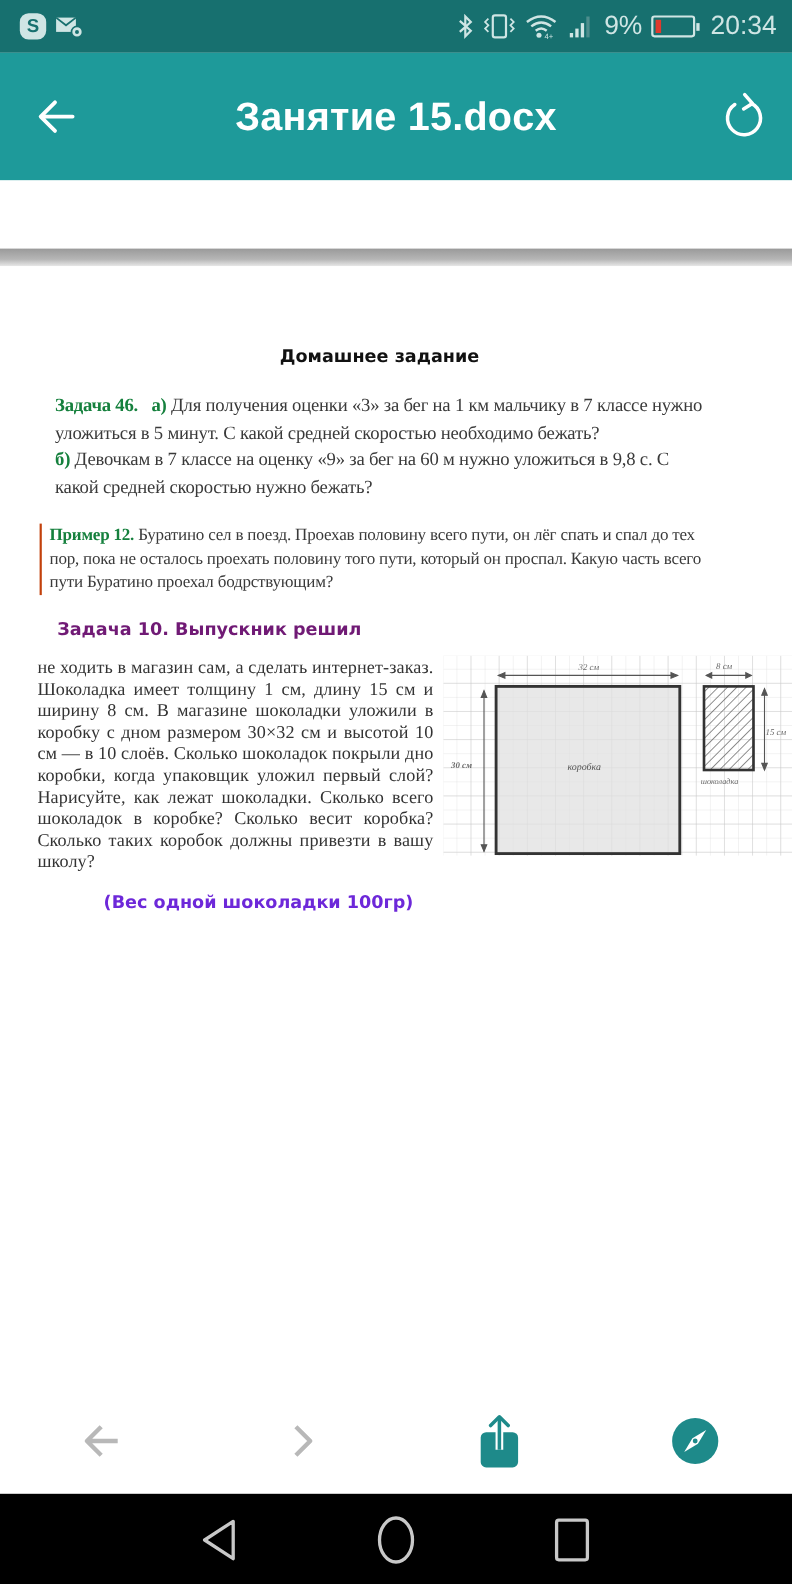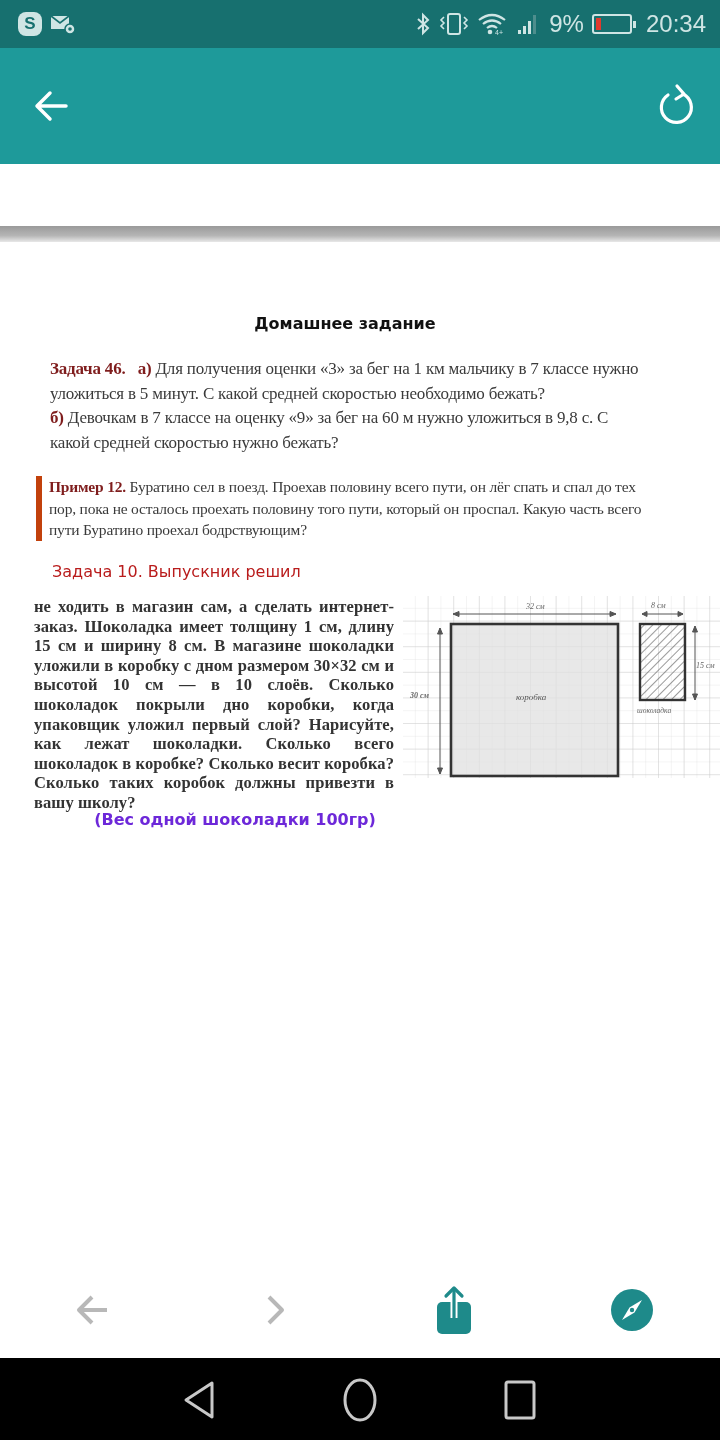--- a/index.html
+++ b/index.html
@@ -42,32 +42,32 @@
 
   .hw-title {
     position: absolute; left: 0; width: 690px; top: 72px; text-align: center;
     font-family: "DejaVu Sans", sans-serif; font-weight: bold; font-size: 16px; color: #111;
   }
   .scan {
     font-family: "Liberation Serif", serif; color: #3a3a3a;
     position: absolute;
   }
   .task46 { left: 50px; top: 115px; width: 600px; font-size: 17px; line-height: 24.5px; letter-spacing: -0.2px; }
-  .task46 b, .ex12 b { color: #7f1d1d; }
+  .task46 b, .ex12 b { color: #15803d; }
   .ex12 {
     left: 36px; top: 234px; width: 610px; font-size: 15.5px; line-height: 21.5px;
-    border-left: 6px solid #c2410c; padding-left: 7px; letter-spacing: -0.2px;
+    border-left: 2px solid #c2410c; padding-left: 7px; letter-spacing: -0.2px;
   }
   .t10-title {
     position: absolute; left: 52px; top: 320px;
-    font-family: "DejaVu Sans", sans-serif; font-weight: normal; font-size: 16px; color: #b91c1c;
+    font-family: "DejaVu Sans", sans-serif; font-weight: bold; font-size: 16px; color: #701a75;
   }
   .t10-body {
     left: 34px; top: 355px; width: 360px; font-size: 16.5px; line-height: 19.6px;
-    text-align: justify; letter-spacing: 0.1px; color: #333; font-weight: bold;
+    text-align: justify; letter-spacing: 0.1px; color: #333;
   }
   .figure { position: absolute; left: 403px; top: 354px; width: 317px; height: 182px; }
   .weight-note {
     position: absolute; left: 0; width: 470px; top: 568px; text-align: center;
     font-family: "DejaVu Sans", sans-serif; font-weight: bold; font-size: 16px; color: #6d28d9;
   }
 
   .bottom-toolbar {
     position: absolute; left: 0; top: 1260px; width: 720px; height: 98px; background: #fff;
   }
@@ -122,20 +122,21 @@
     <span style="margin-left:6px;">20:34</span>
   </div>
 </div>
 
 <div class="app-bar">
   <div class="app-back">
     <svg width="44" height="44" viewBox="0 0 44 44">
       <path d="M36 22 H8 M20 9 L7 22 L20 35" stroke="#ffffff" stroke-width="3.5" fill="none" stroke-linecap="round" stroke-linejoin="round"></path>
     </svg>
   </div>
+  <div class="app-title">Занятие 15.docx</div>
   <div class="app-refresh">
     <svg width="44" height="48" viewBox="0 0 44 48">
       <path d="M29 12 A15 15 0 1 1 14 13" stroke="#ffffff" stroke-width="3.2" fill="none" stroke-linecap="round"></path>
       <path d="M23 4 L30 12 L22 17" stroke="#ffffff" stroke-width="3.2" fill="none" stroke-linecap="round" stroke-linejoin="round"></path>
     </svg>
   </div>
 </div>
 
 <div class="doc-header-strip"></div>
 <div class="doc-shadow"></div>

